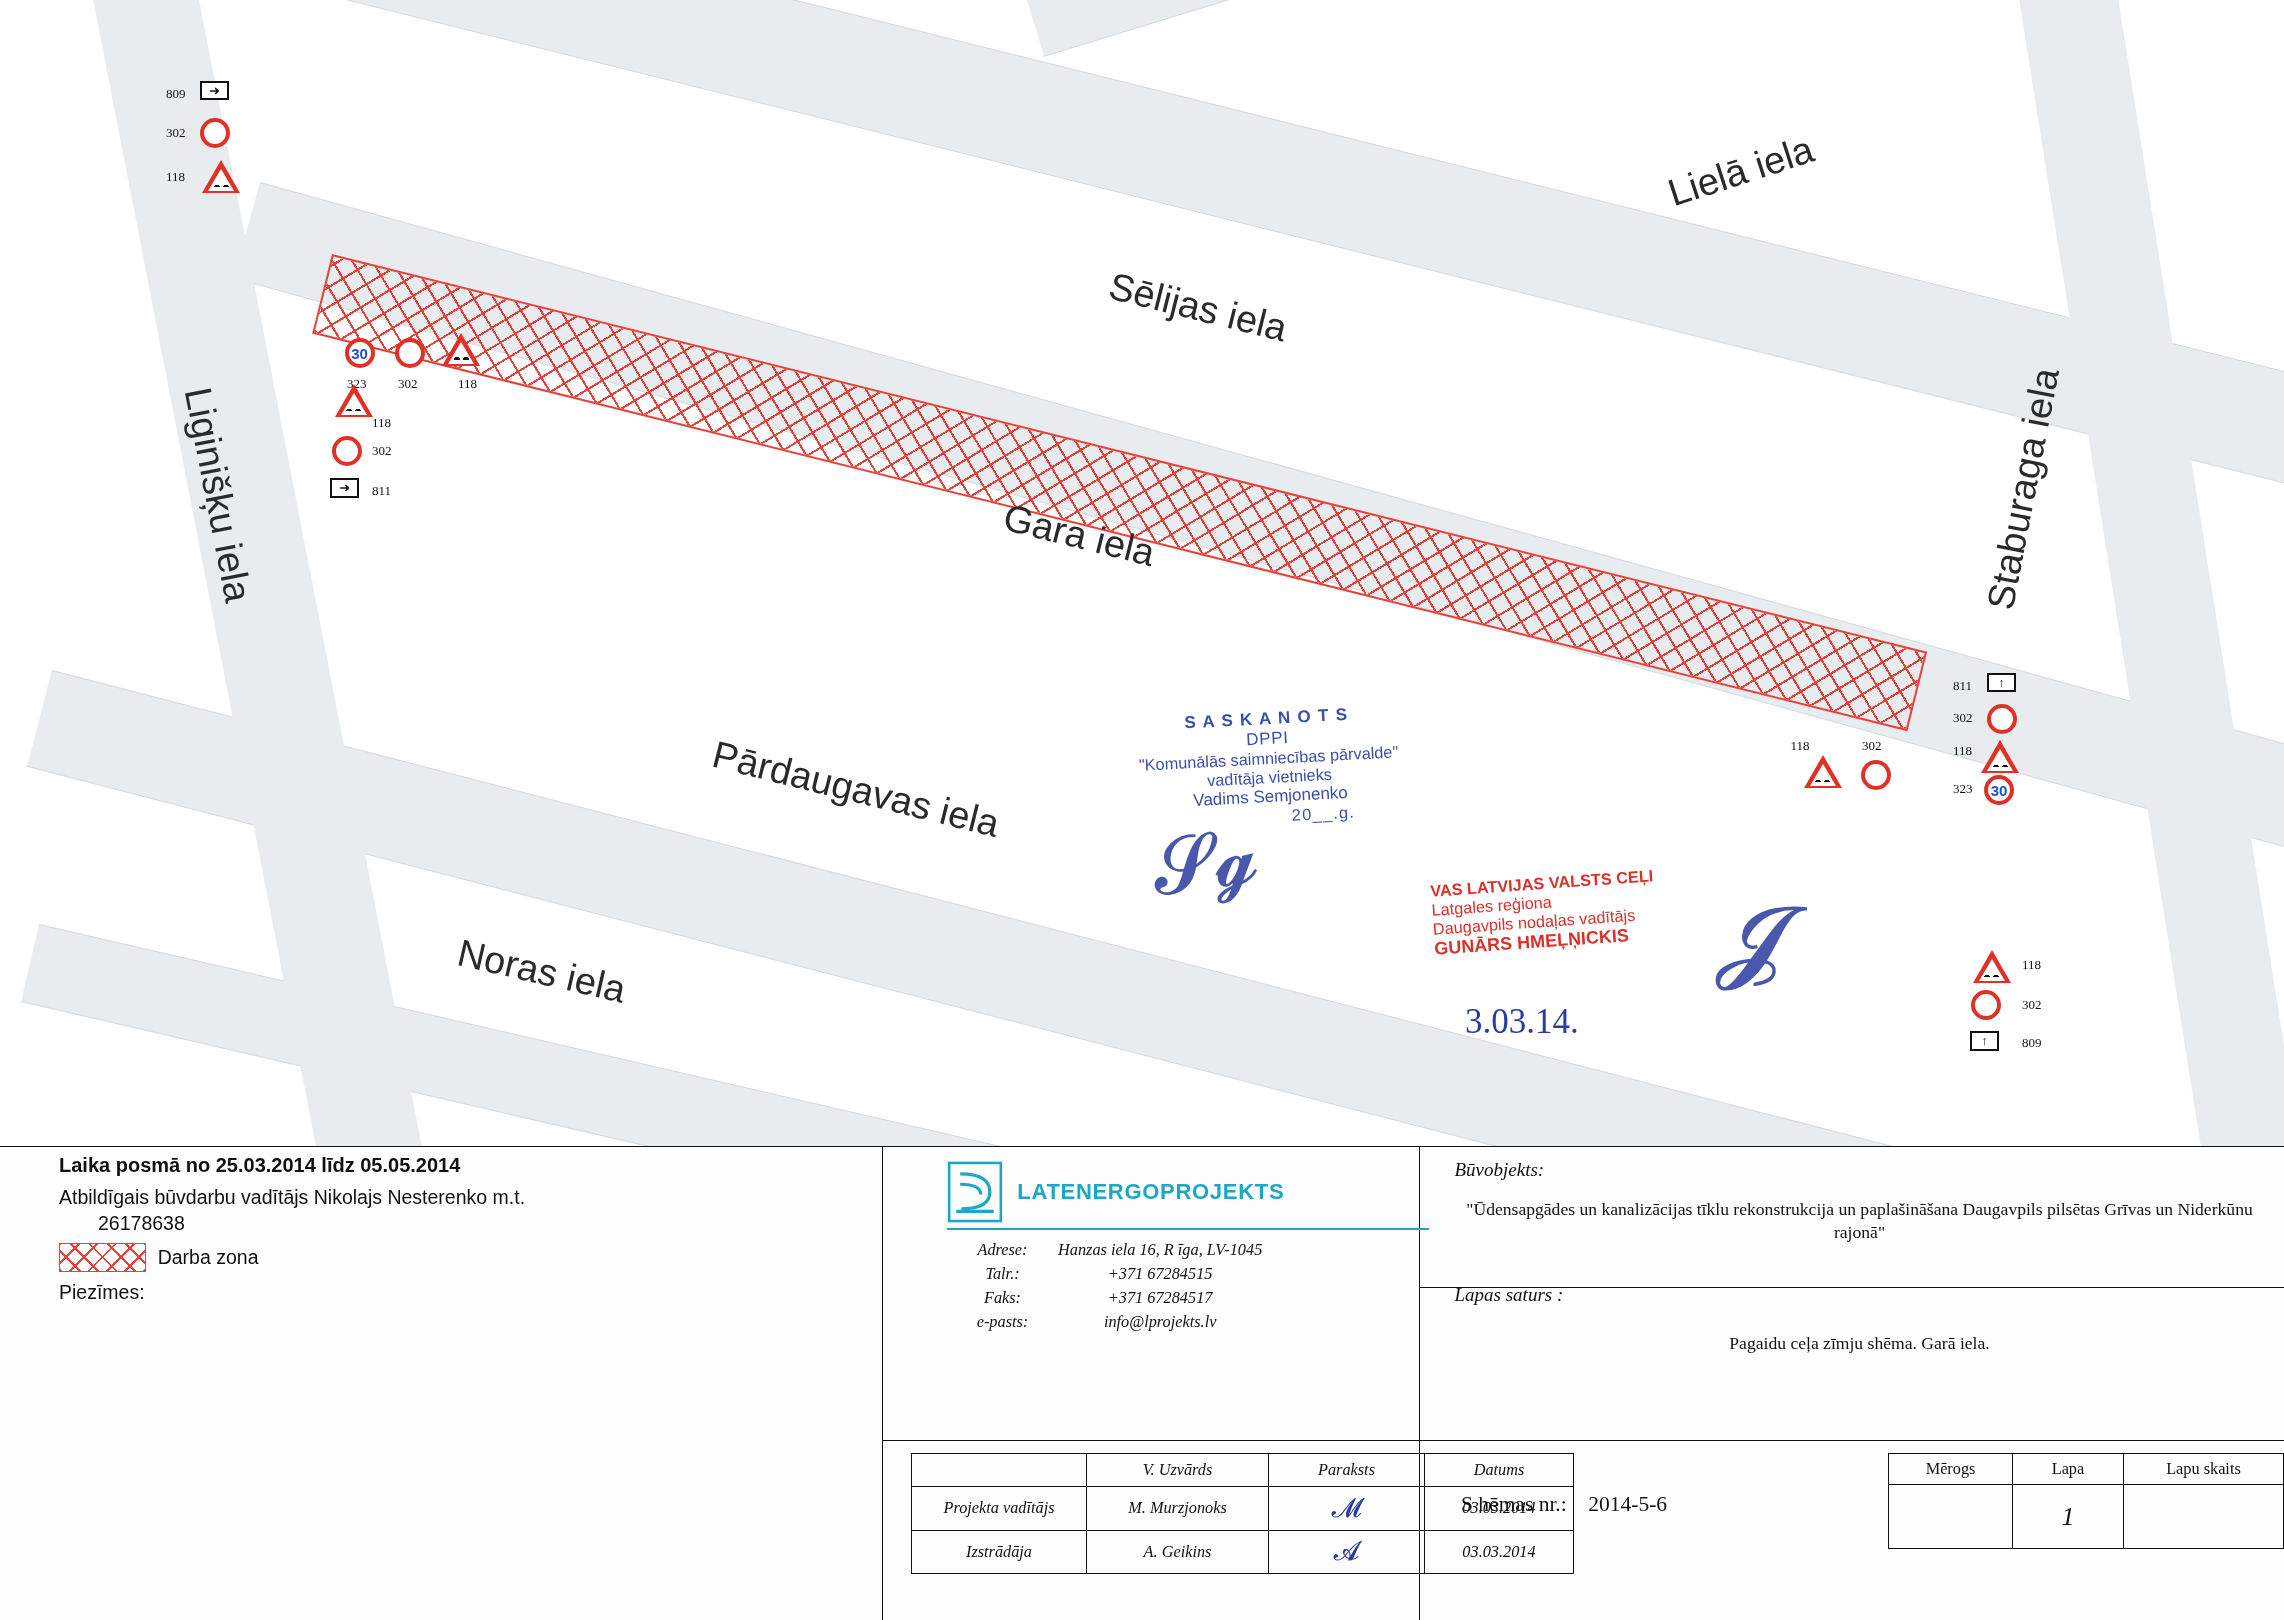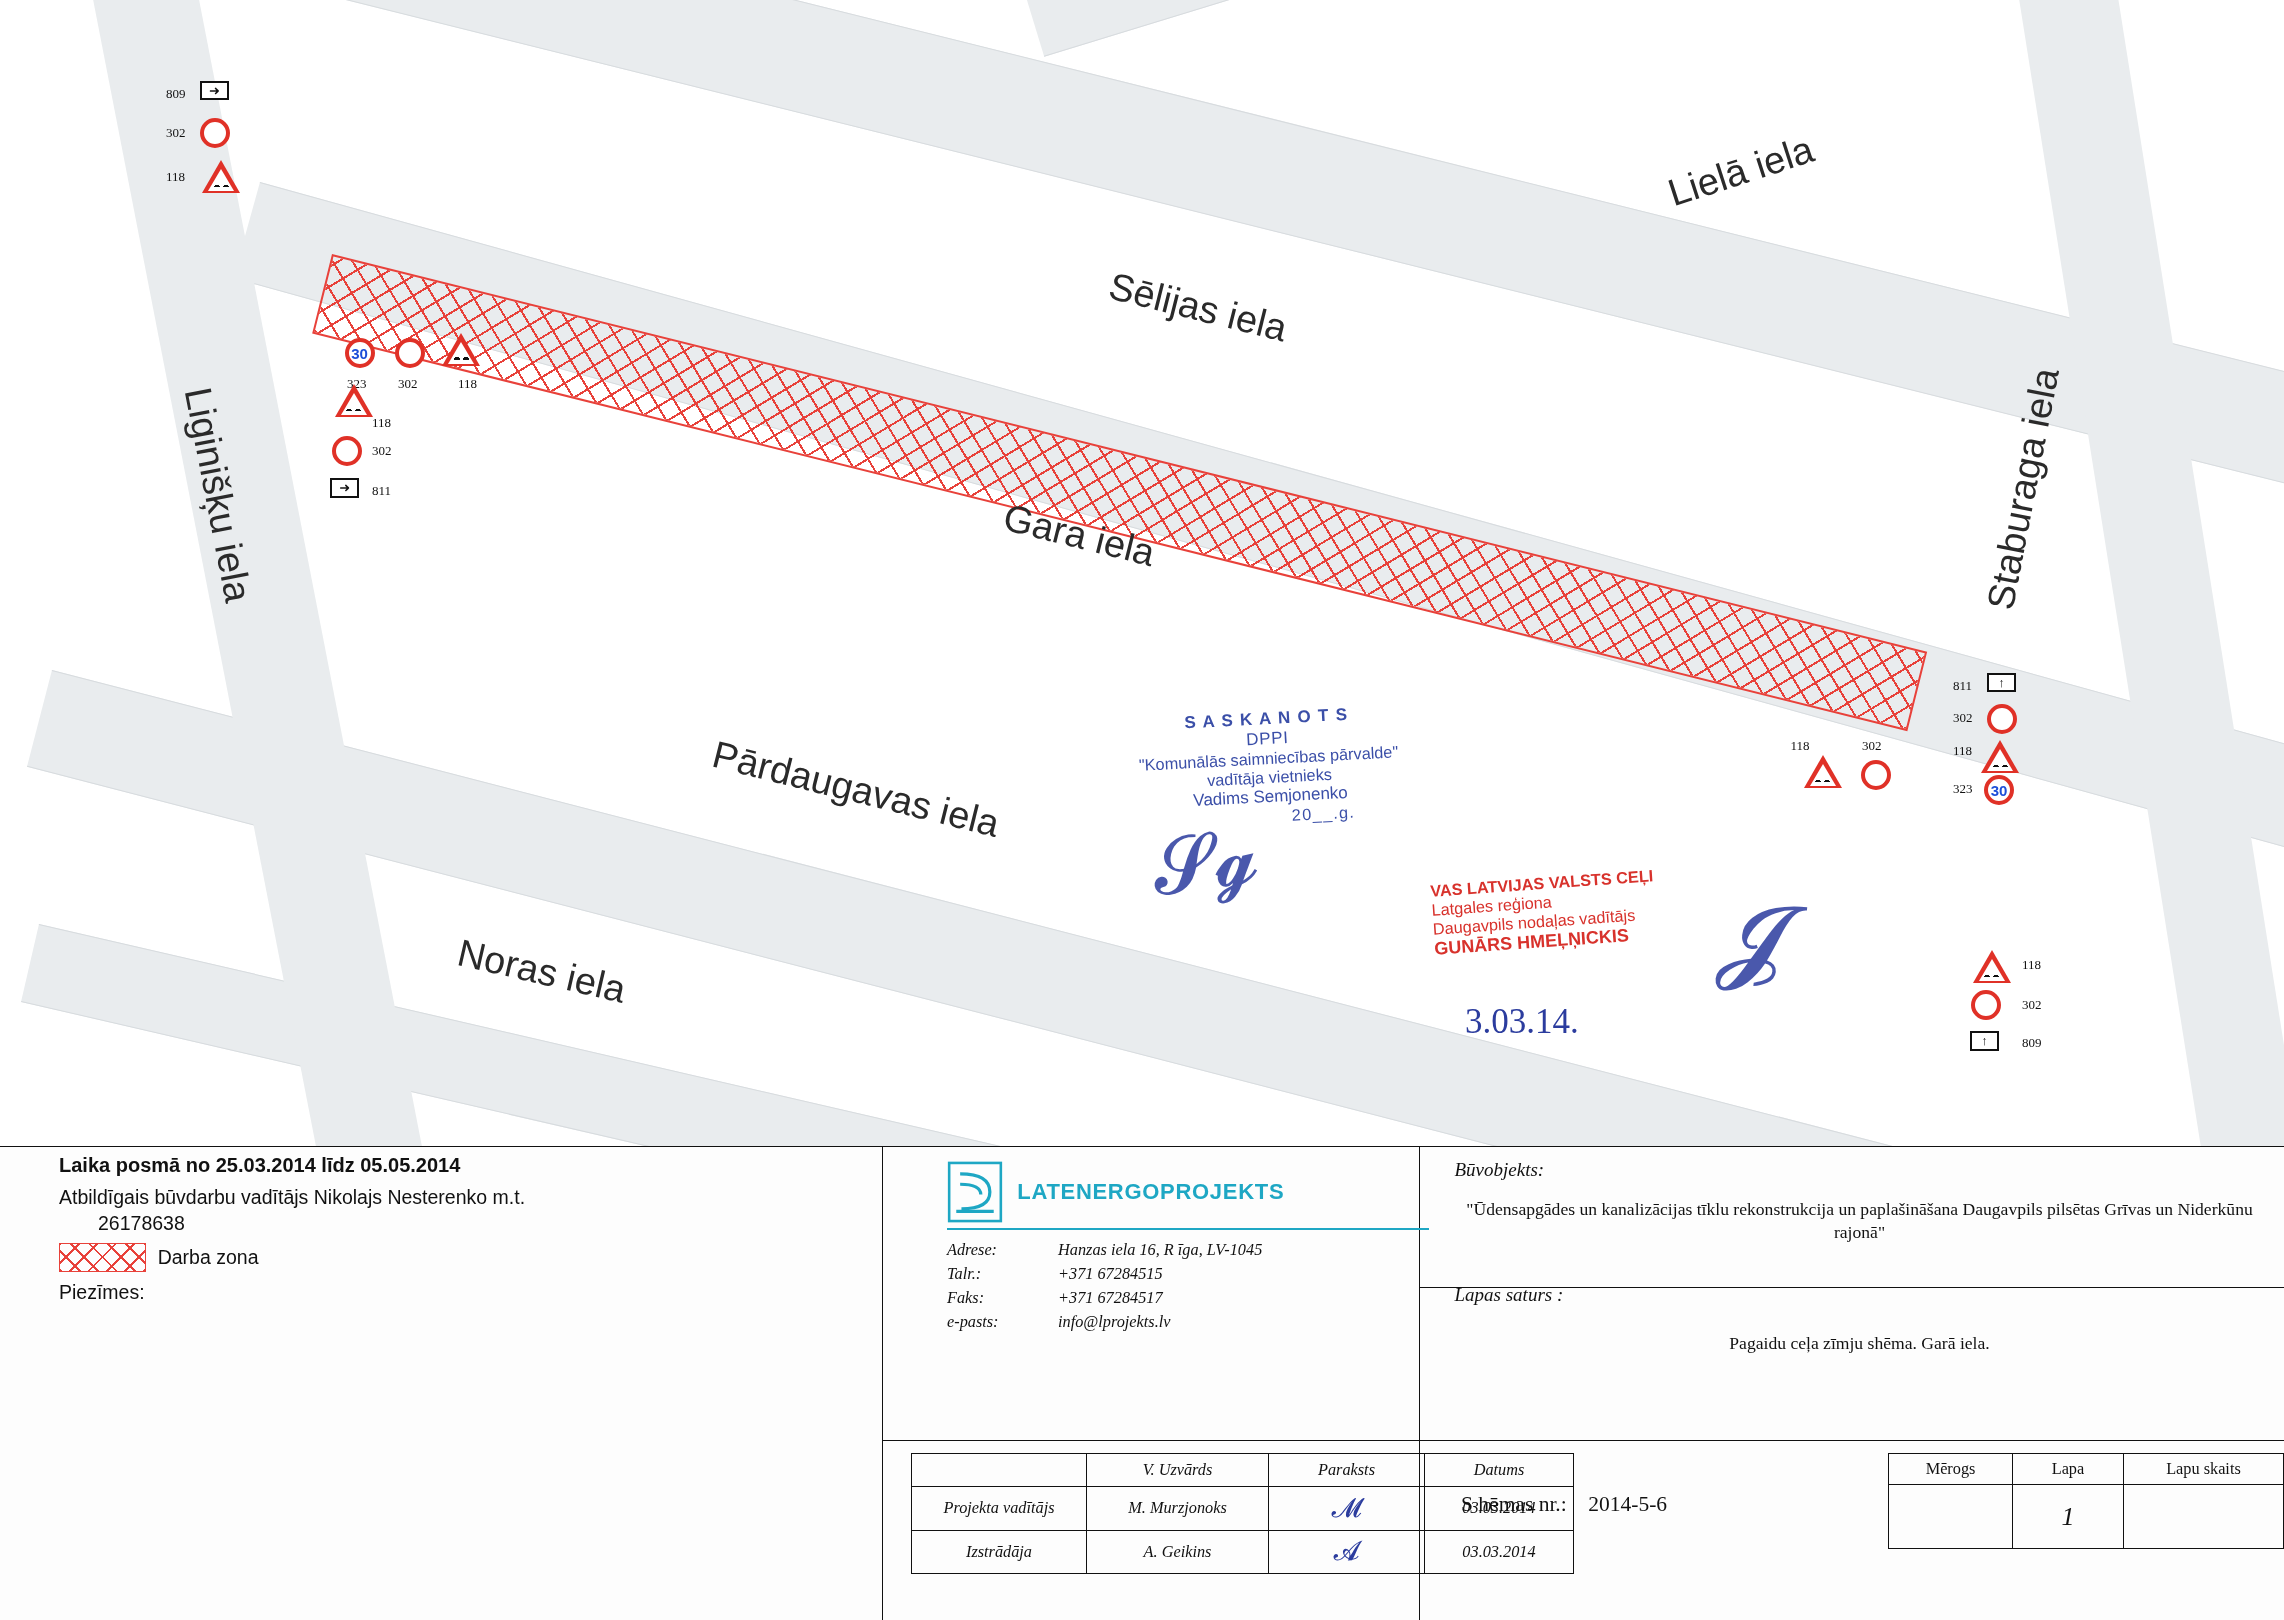--- a/index.html
+++ b/index.html
@@ -47,21 +47,21 @@
   .zonesw{width:85px;height:27px;border:1.3px solid #e8413a;background:
      repeating-linear-gradient(45deg,#e8413a 0 2px,transparent 2px 13px),
      repeating-linear-gradient(-45deg,#e8413a 0 2px,transparent 2px 13px);}
   ul.bul{margin:2.6px 0 0 0;padding-left:30px;font-size:19px;line-height:1.34;}
   ul.bul li{margin-bottom:6.5px;}
 
   .logoblock{position:absolute;left:911px;top:14.3px;width:501px;margin-left:36px;}
   .logoname{font-size:22px;font-weight:bold;color:#1ea7c4;letter-spacing:0.7px;}
   .contacts{font-family:"Liberation Serif",serif;font-style:italic;font-size:16.3px;color:#111;margin-top:7.8px;}
   .contacts table{border-collapse:collapse;}
-  .contacts td{padding:2px 0;vertical-align:top;}
+  .contacts td{padding:2px 0;vertical-align:top;text-align:center;}
   .contacts td.k{width:111px;}
 
   .rightcol{position:absolute;left:1435px;top:0;width:849px;}
   .rlabel{font-family:"Liberation Serif",serif;font-style:italic;font-size:19px;color:#111;}
   .rtext{font-family:"Liberation Serif",serif;font-size:17.6px;color:#111;text-align:center;line-height:1.35;}
 
   table.persons{position:absolute;left:911px;top:306px;border-collapse:collapse;font-family:"Liberation Serif",serif;font-size:16.3px;color:#111;}
   table.persons td,table.persons th{border:1.3px solid #111;padding:5.9px 9px;font-weight:normal;}
   table.persons th{font-style:italic;text-align:center;}
   table.persons td.it{font-style:italic;text-align:center;}

